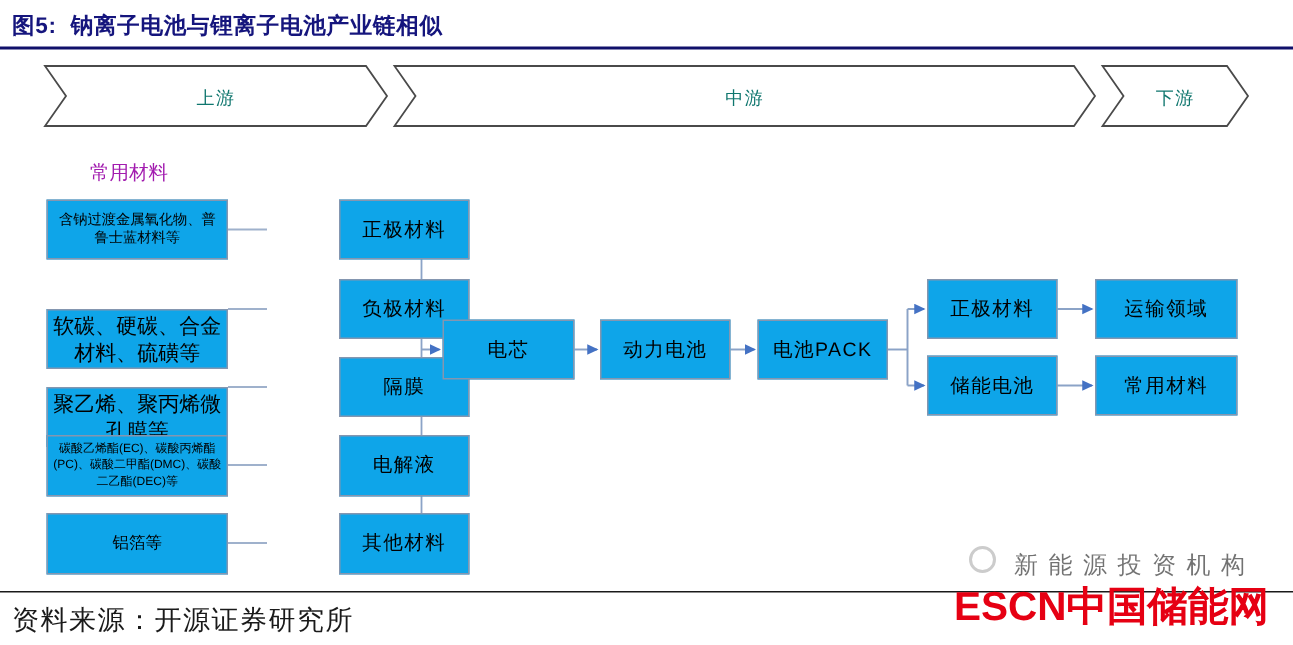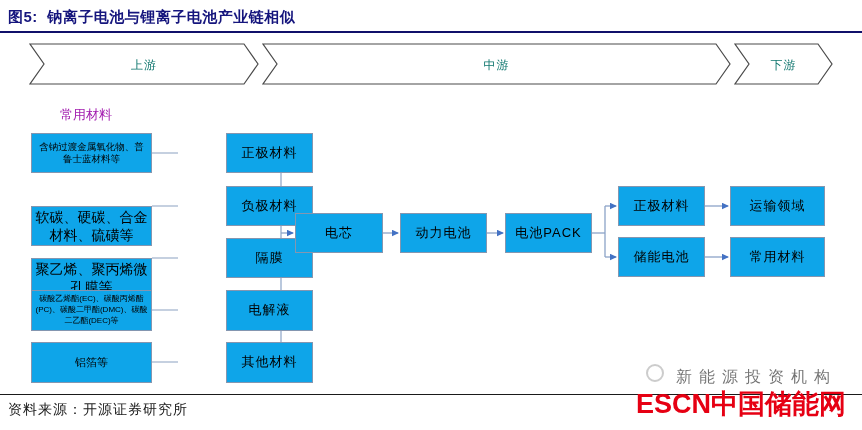--- a/index.html
+++ b/index.html
@@ -33,21 +33,21 @@
   .r4{top:290px;height:41px;} .r5{top:342px;height:41px;}
   .fs95{font-size:9.5px;} .fs10{font-size:14px;margin-top:20px;} .fs8{font-size:8px;line-height:1.35;} .fs11{font-size:11px;}
   .flow{top:213px;height:40px;font-size:13px;letter-spacing:1px;}
   #cell-box{left:295px;width:88px;} #module-box{left:400px;width:87px;} #pack-box{left:505px;width:87px;}
   .battery{left:618px;width:87px;font-size:13px;letter-spacing:1px;}
   .app{left:730px;width:95px;font-size:13px;letter-spacing:1px;}
   .rowA{top:186px;height:40px;} .rowB{top:237px;height:40px;}
   
   #source-rule{position:absolute;left:0;top:394px;width:862px;height:1px;background:#1a1a1a;z-index:1;}
   #source-text{
-    position:absolute;left:8px;top:401px;font-size:14px;color:#1a1a1a;z-index:2;
+    position:absolute;left:8px;top:401px;font-size:18px;color:#1a1a1a;z-index:2;
     font-family:"DejaVu Serif","Liberation Serif",serif;letter-spacing:1px;
   }
   
   #watermark{
     position:absolute;left:676px;top:367px;font-size:16px;color:#000000;opacity:.55;
     letter-spacing:7px;z-index:1;white-space:nowrap;
   }
   #watermark-icon{
     position:absolute;left:646px;top:364px;width:18px;height:18px;border:2px solid #9a9a9a;
     border-radius:50%;opacity:.5;z-index:1;box-sizing:border-box;

